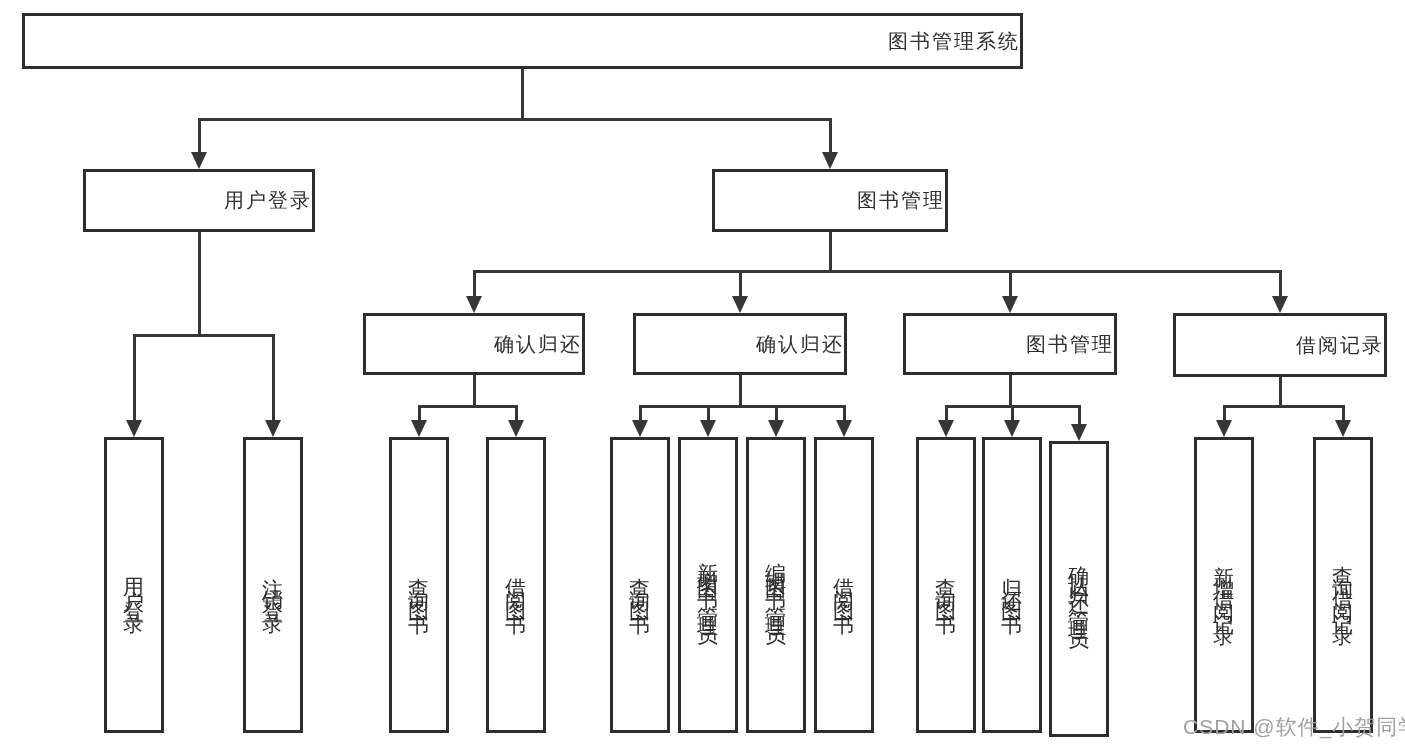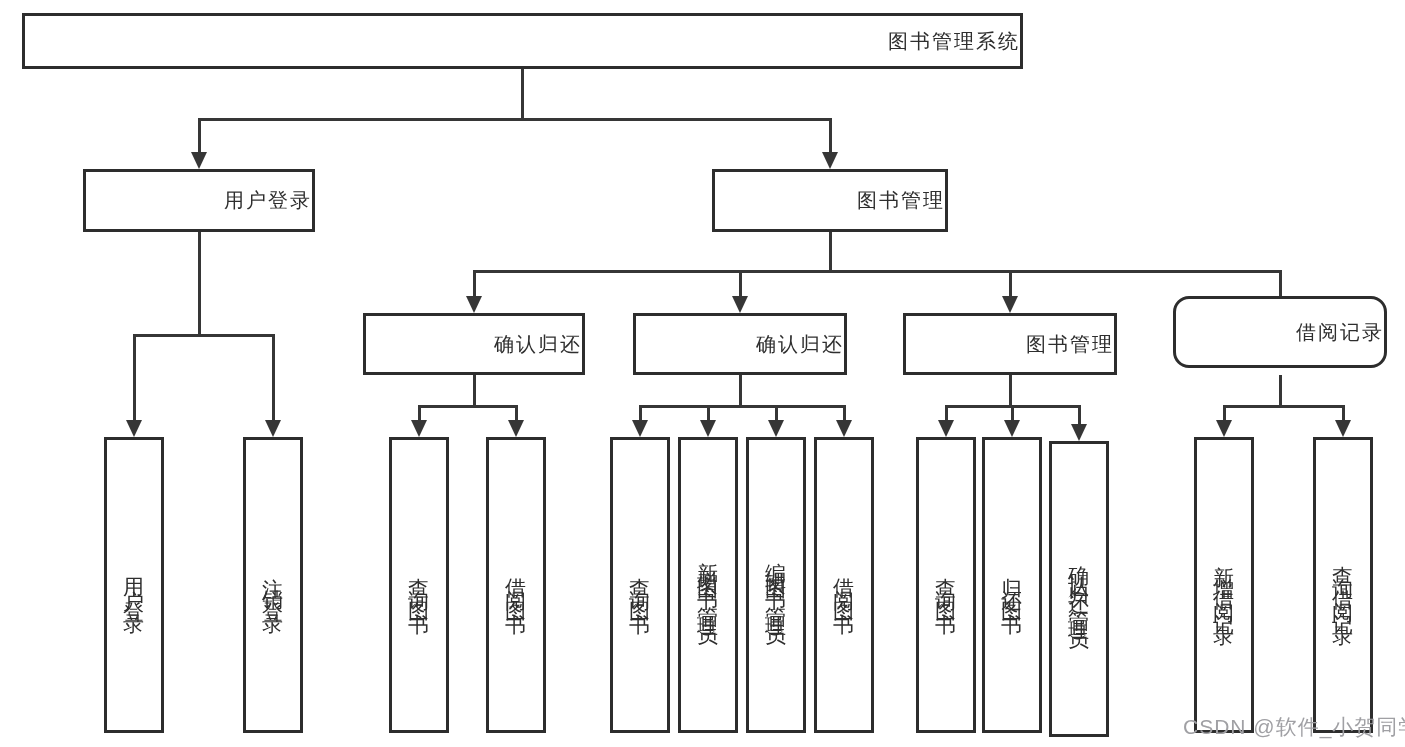--- a/index.html
+++ b/index.html
@@ -136,21 +136,21 @@
       </div>
       <div class="node h-node" style="left: 363px; top: 313px; width: 222px; height: 62px;">
         <span class="node-label">确认归还</span>
       </div>
       <div class="node h-node" style="left: 633px; top: 313px; width: 214px; height: 62px;">
         <span class="node-label">确认归还</span>
       </div>
       <div class="node h-node" style="left: 903px; top: 313px; width: 214px; height: 62px;">
         <span class="node-label">图书管理</span>
       </div>
-      <div class="node h-node" style="left: 1173px; top: 296px; width: 214px; height: 72px; border-radius: 16px;">
+      <div class="node h-node" style="left: 1173px; top: 313px; width: 214px; height: 64px;">
         <span class="node-label">借阅记录</span>
       </div>
       <div class="node v-node" style="left: 104px; top: 437px; width: 60px; height: 296px;">
         <span class="node-label">用户登录</span>
       </div>
       <div class="node v-node" style="left: 243px; top: 437px; width: 60px; height: 296px;">
         <span class="node-label">注销登录</span>
       </div>
       <div class="node v-node" style="left: 389px; top: 437px; width: 60px; height: 296px;">
         <span class="node-label">查询图书</span>

